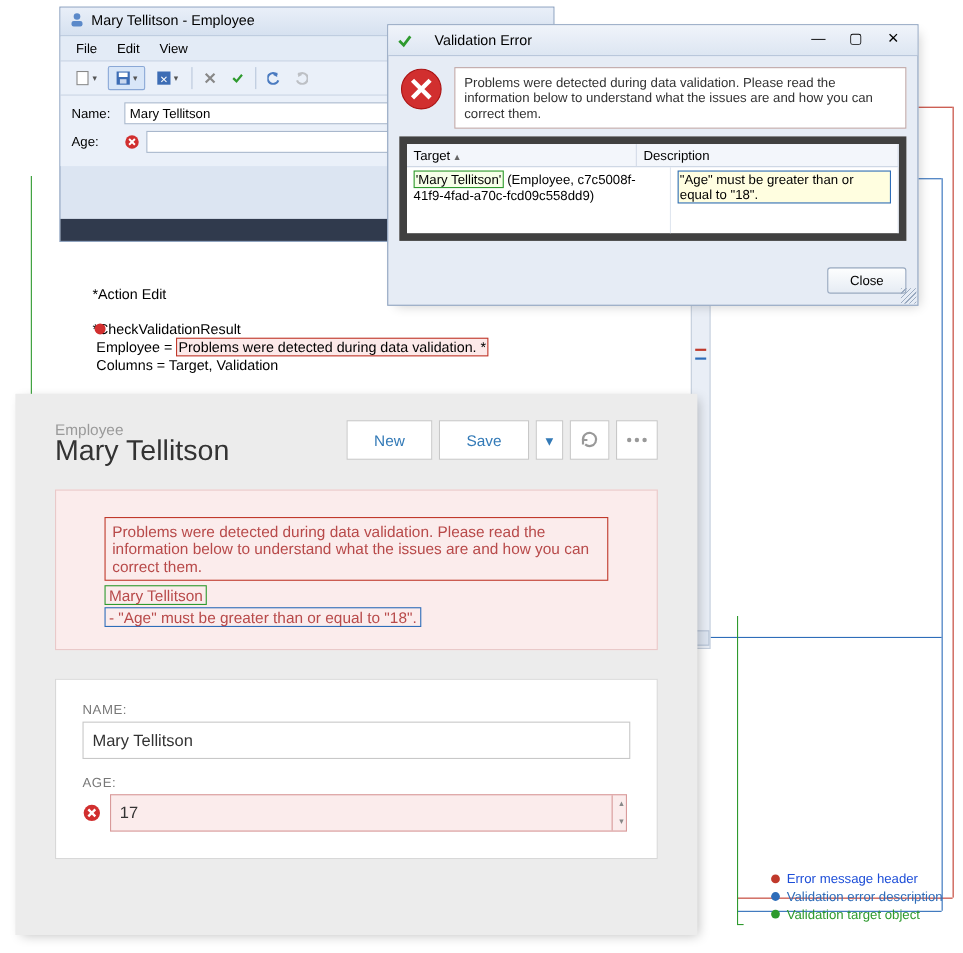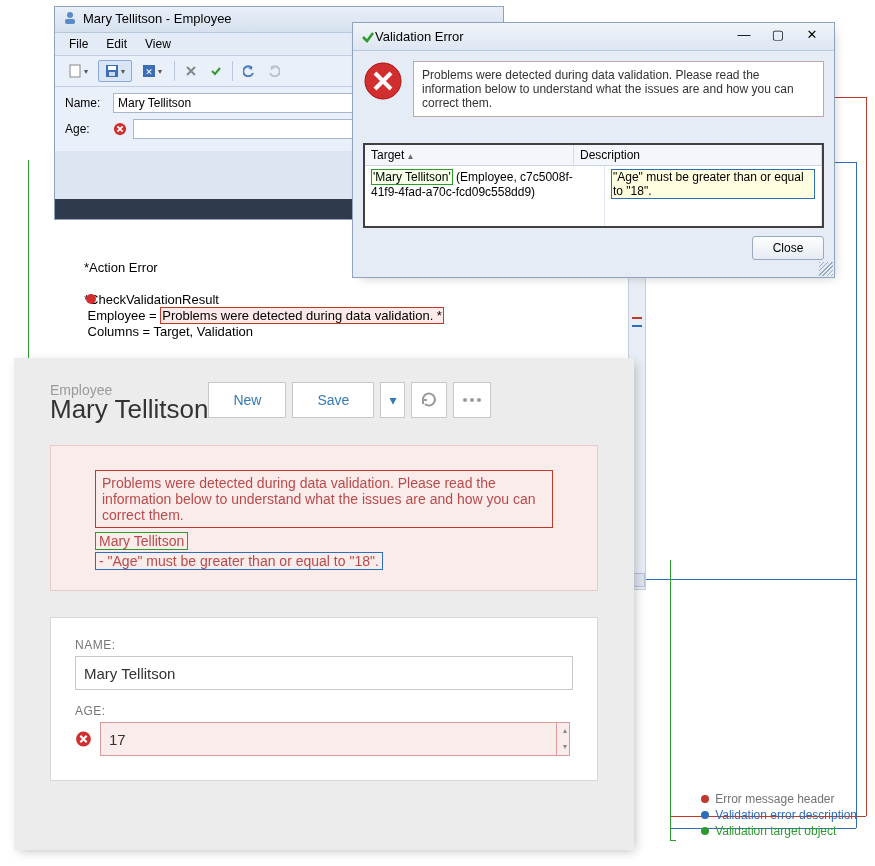--- a/index.html
+++ b/index.html
@@ -32,47 +32,47 @@
     border: 1px solid #8fa3bf; background: #e6ecf5;
     box-shadow: 4px 4px 10px -4px rgba(0,0,0,.2);
   }
   .win2 .titlebar { height: 28px; padding: 4px 8px; display: flex; align-items: center; background: linear-gradient(#f0f4fa,#dde6f2); border-bottom: 1px solid #b9c7db; }
   .titlebar .spacer { flex: 1; }
   .win-btn { width: 28px; height: 18px; margin-left: 6px; text-align: center; font-size: 13px; line-height: 14px; }
   .win2 .content { padding: 10px; }
   .msgrow { display: flex; gap: 10px; align-items: flex-start; }
   .msgbox { border: 1px solid #bfa7a7; background: #fff; padding: 6px 8px; font-size: 12px; color: #333; flex: 1; }
   .errcircle { width: 40px; height: 40px; }
-  .gridwrap { margin-top: 26px; border: 2px solid #404040; background: #fff; }
+  .gridwrap { margin-top: 7px; border: 7px solid #404040; background: #fff; }
   .gridhead { display: flex; background: #f3f6fb; border-bottom: 1px solid #cbd5e3; font-size: 12px; }
   .gridhead .col { padding: 3px 6px; border-right: 1px solid #d4dce8; }
   .gridhead .col:first-child::after { content: " ▲"; font-size: 8px; color: #666; }
   .gridrow { display: flex; font-size: 12px; height: 60px; }
   .gridrow .cell { padding: 3px 6px; border-right: 1px solid #e0e6ef; word-wrap: break-word; }
   .gridrow .cell:first-child { width: 240px; }
   .gridrow .cell:last-child { flex: 1; }
   .cell .hl-green { border: 1px solid #2e9a2e; background: #f6ffe8; display: inline-block; padding: 0 1px; }
   .cell .hl-blue  { border: 1px solid #2e6db9; background: #fffee0; display: inline-block; padding: 0 1px; }
-  .btnbar { display: flex; justify-content: flex-end; padding-top: 8px; }
+  .btnbar { display: flex; justify-content: flex-end; padding-top: 24px; }
   .btnbar button { width: 72px; height: 24px; border: 1px solid #9aaac0; background: linear-gradient(#fdfefe,#e6ecf4); border-radius: 3px; font-size: 12px; }
   .resize-grip { position: absolute; right: 1px; bottom: 1px; width: 14px; height: 14px;
     background: repeating-linear-gradient(135deg,#9aaac0 0 1px,transparent 1px 3px); }
 
   
   .codeblock { position: absolute; top: 260px; left: 84px; width: 560px; font-family: Consolas, monospace; font-size: 13px; line-height: 16px; }
   .codeline { white-space: pre; }
   .bp { display: inline-block; width: 10px; height: 10px; border-radius: 50%; background: #d12f2f; position: absolute; left: 2px; top: 34px; }
   .code-hl-red { border: 1px solid #c0392b; background: #fce9e9; padding: 0 1px; }
   .code-hl-green { border: 1px solid #2e9a2e; background: #eefbe7; padding: 0 1px; }
   .code-hl-blue { border: 1px solid #2e6db9; background: #e8f1fc; padding: 0 1px; }
 
   
   .webpanel { position: absolute; top: 358px; left: 14px; width: 620px; height: 492px;
     background: #ececec; box-shadow: 3px 3px 10px -2px rgba(0,0,0,.25); padding: 24px 36px; }
-  .wp-header { display: flex; align-items: flex-start; justify-content: flex-start; }
+  .wp-header { display: flex; align-items: flex-start; justify-content: space-between; }
   .wp-h-left .subtitle { color: #9a9a9a; font-size: 14px; }
   .wp-h-left .bigtitle { font-size: 26px; color: #333; margin-top: -4px; }
   .wp-actions { display: flex; gap: 6px; }
   .wp-btn { border: 1px solid #c8c8c8; background: #fff; padding: 8px 24px; font-size: 14px; color: #337ab7; display: inline-flex; align-items: center; gap: 6px; }
   .wp-btn.small { padding: 8px 8px; }
   .wp-errbox { margin-top: 20px; border: 1px solid #e9c9c9; background: #fbecec; padding: 24px 44px 20px; color: #b84a4a; font-size: 14px; }
   .wp-errbox .head { border: 1px solid #c0392b; padding: 4px 6px; margin-bottom: 4px; display: inline-block; }
   .wp-errbox .targ { border: 1px solid #2e9a2e; padding: 0 3px; display: inline-block; }
   .wp-errbox .desc { border: 1px solid #2e6db9; padding: 0 3px; display: inline-block; margin-top: 2px; }
   .wp-form { margin-top: 26px; border: 1px solid #d8d8d8; background: #fff; padding: 20px 24px 24px; }
@@ -81,21 +81,21 @@
   .wp-input { width: 100%; height: 34px; border: 1px solid #c8c8c8; padding: 4px 8px; font-size: 15px; color: #333; }
   .wp-age-row { display: flex; align-items: center; gap: 8px; }
   .wp-age-row .wp-input { border-color: #d89a9a; background: #fbecec; color: #333; }
   .wp-age-row .spin { width: 18px; border-left: 1px solid #d89a9a; margin-left: -22px; display: flex; flex-direction: column; font-size: 8px; color: #888; }
   .wp-age-row .spin span { text-align: center; height: 16px; line-height: 16px; }
 
   
   .legend { position: absolute; bottom: 28px; right: 18px; font-size: 12px; }
   .legend .row { display: flex; align-items: center; gap: 6px; margin-top: 2px; }
   .legend .dot { width: 8px; height: 8px; border-radius: 50%; }
-  .legend .red .dot { background: #c0392b; } .legend .red { color: #737373; text-align: right; }
+  .legend .red .dot { background: #c0392b; } .legend .red { color: #1d4ed8; text-align: right; }
   .legend .blue .dot { background: #2e6db9; } .legend .blue { color: #2e6db9; }
   .legend .green .dot { background: #2e9a2e; } .legend .green { color: #2e9a2e; }
 
   
   .conn { position: absolute; background: transparent; }
   .conn.red { border-color: #c0392b; }
   .conn.blue { border-color: #2e6db9; }
   .conn.green { border-color: #2e9a2e; }
   
   .h { border-top: 1px solid; height: 0; }
@@ -201,21 +201,21 @@
   <div class="bottombar"></div>
 </div>
 
 <div class="scroll-stub"></div>
 
 <div class="win2">
   <div class="titlebar">
     <svg width="14" height="14">
         <path d="M2 7 L6 11 L12 3" stroke="#2e9a2e" stroke-width="2.5" fill="none"></path>
       </svg>
-    <span style="margin-left:0;">Validation Error</span>
+    <span style="margin-left:20px;">Validation Error</span>
     <span class="spacer"></span>
     <span class="win-btn">—</span>
     <span class="win-btn">▢</span>
     <span class="win-btn">✕</span>
   </div>
   <div class="content">
     <div class="msgrow">
       <svg class="errcircle" viewBox="0 0 40 40">
         <circle cx="20" cy="20" r="18" fill="#d12f2f" stroke="#a11" stroke-width="1"></circle>
         <circle cx="20" cy="20" r="18" fill="url(#g)"></circle>
@@ -239,21 +239,21 @@
     </div>
     <div class="btnbar">
       <button>Close</button>
     </div>
   </div>
   <div class="resize-grip"></div>
 </div>
 
 <div class="codeblock">
   <span class="bp"></span>
-  <div class="codeline"><span>*Action Error</span></div>
+  <div class="codeline"><span>*Action Edit</span></div>
   <div class="codeline" style="height:16px;"></div>
   <div class="codeline"><span>*CheckValidationResult</span></div>
   <div class="codeline"><span> Employee = </span><span class="code-hl-red">Problems were detected during data validation. *</span></div>
   <div class="codeline"><span> Columns = Target, Validation</span></div>
 </div>
 
 <div class="webpanel">
   <div class="wp-header">
     <div class="wp-h-left">
       <div class="subtitle">Employee</div>

